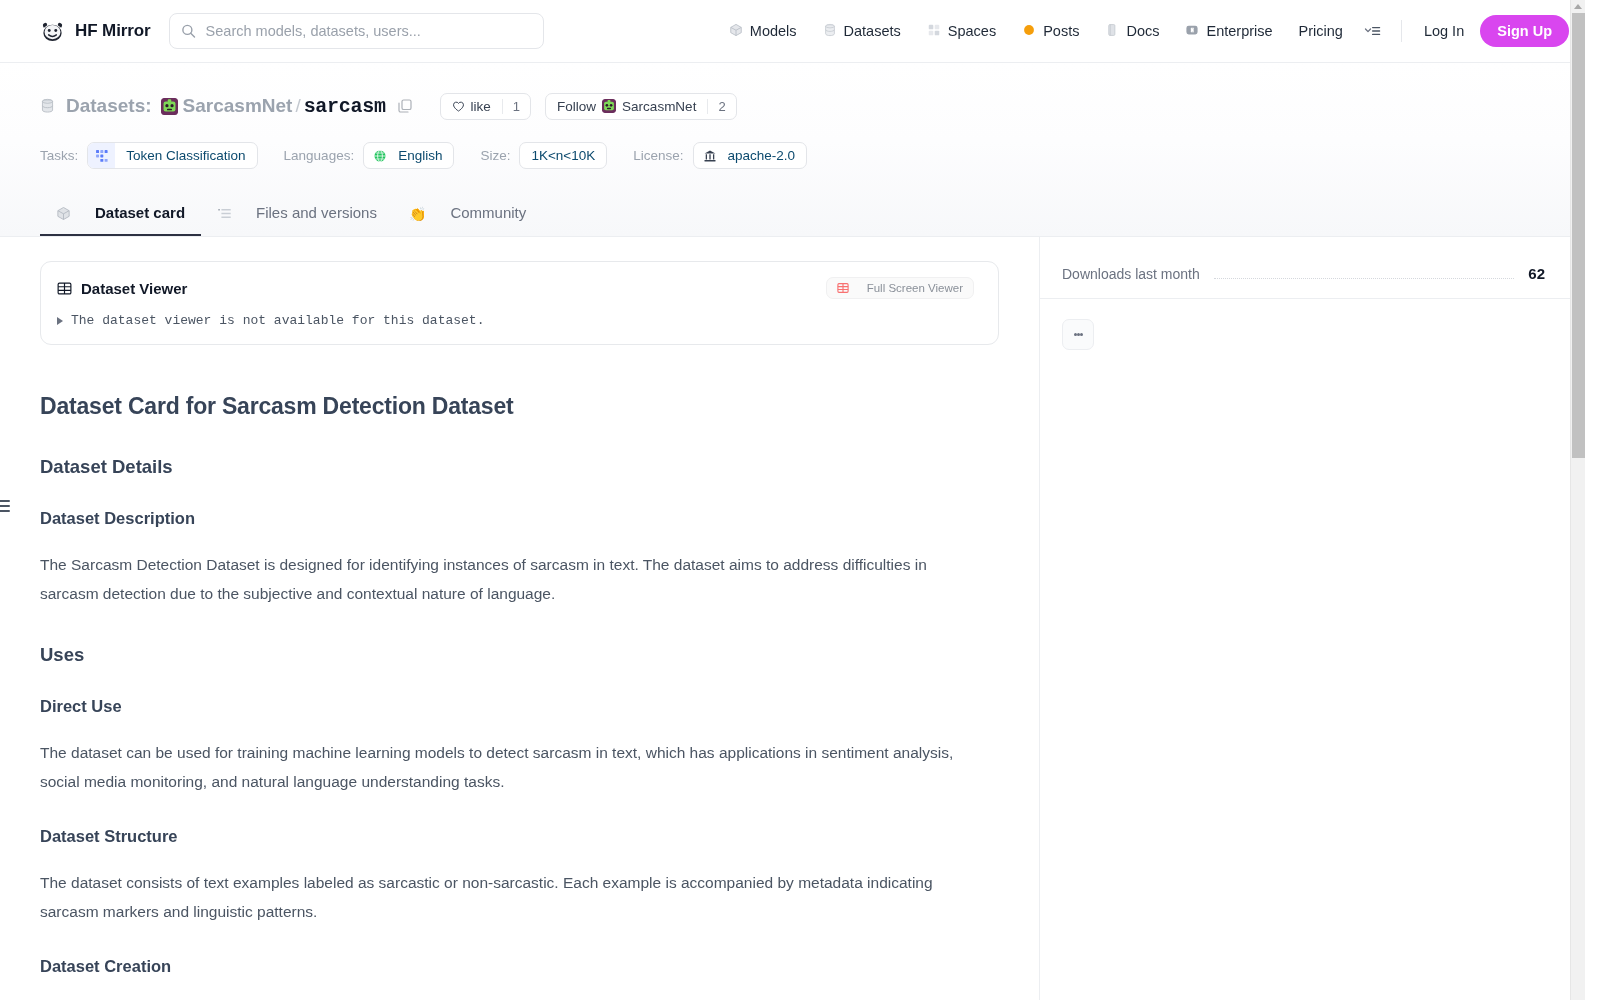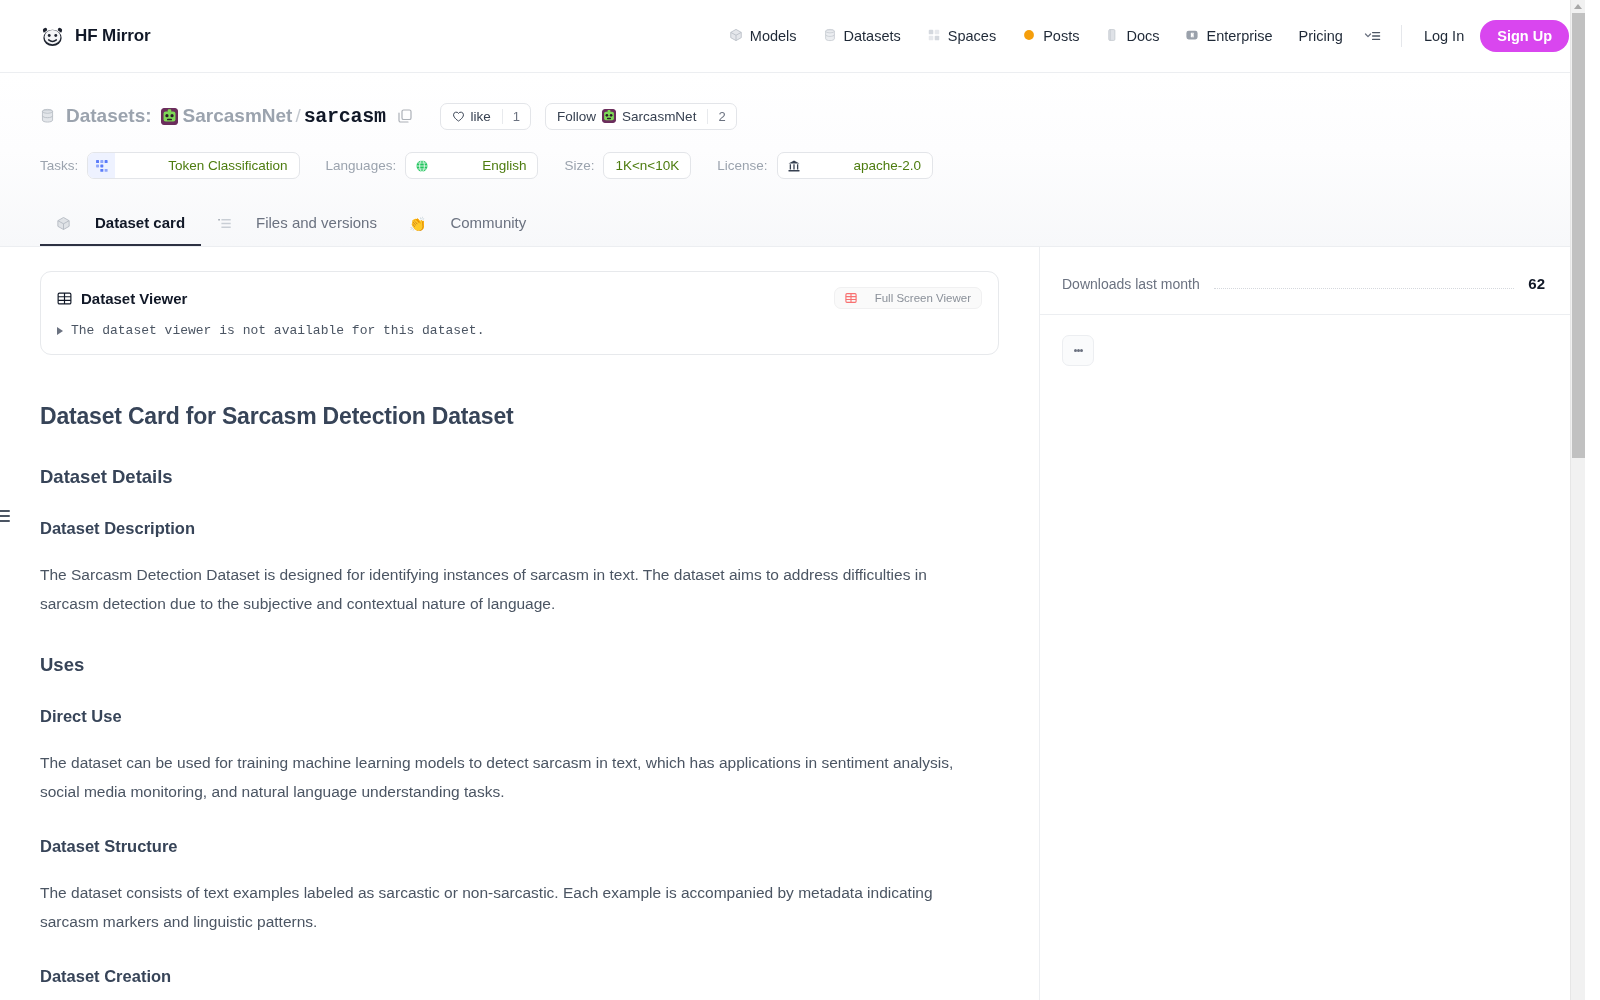--- a/index.html
+++ b/index.html
@@ -16,21 +16,21 @@
   #page {
     position: relative;
     width: 1585px;   
     height: 1000px;
     overflow: hidden;
   }
 
   
   .topbar {
     position: relative;
-    height: 73px;
+    height: 63px;
     background: #ffffff;
     border-bottom: 1px solid #eceef1;
     display: flex;
     align-items: center;
     padding: 0 16px 0 40px;
     gap: 0;
   }
   .brand {
     display: flex;
     align-items: center;
@@ -220,24 +220,23 @@
   }
   .meta-label:not(:first-child) { margin-left: 26px; }
   .tag {
     display: inline-flex;
     align-items: center;
     height: 27px;
     border: 1px solid #e3e5e9;
     border-radius: 7px;
     background: #fff;
     font-size: 13.5px;
-    color: #4d7c0f;
+    color: #0c4a6e;
     overflow: hidden;
     cursor: pointer;
-    gap: 42px;
   }
   .tag .tag-ico-box {
     width: 27px;
     height: 100%;
     display: flex;
     align-items: center;
     justify-content: center;
     background: #eef2ff;
     flex: 0 0 auto;
   }
@@ -295,21 +294,21 @@
   .side-col {
     flex: 1;
     padding: 0;
   }
 
   
   .viewer-card {
     border: 1px solid #e7e9ec;
     border-radius: 11px;
     background: #fff;
-    padding: 15px 0 0 0;
+    padding: 15px 8px 0 0;
     overflow: hidden;
   }
   .viewer-head {
     display: flex;
     align-items: center;
     padding: 0 16px;
   }
   .viewer-title {
     display: flex;
     align-items: center;
@@ -378,21 +377,21 @@
     line-height: 29px;
     color: #4b5563;
     margin: 22px 0 0 0;
     max-width: 940px;
   }
 
   
   .side-stat {
     display: flex;
     align-items: center;
-    padding: 28px 40px 22px 22px;
+    padding: 28px 40px 16px 22px;
     border-bottom: 1px solid #eceef1;
   }
   .side-stat-label {
     font-size: 14px;
     color: #6b7280;
     white-space: nowrap;
   }
   .dots {
     flex: 1;
     margin: 0 14px;
@@ -484,20 +483,27 @@
         <ellipse cx="13" cy="13.6" rx="8.3" ry="7.4" fill="#f3f4f6"></ellipse>
         <circle cx="9.6" cy="12" r="1.5" fill="#1f2430"></circle>
         <circle cx="16.4" cy="12" r="1.5" fill="#1f2430"></circle>
         <path d="M9 16.5 q4 3.4 8 0" stroke="#1f2430" stroke-width="1.5" fill="none" stroke-linecap="round"></path>
         <path d="M4 9 q-2.2 -3 0.4 -4.6 Q7 3 7.6 6.4Z" fill="#1f2430"></path>
         <path d="M22 9 q2.2 -3 -0.4 -4.6 Q19 3 18.4 6.4Z" fill="#1f2430"></path>
       </svg>
       <span class="brand-name">HF Mirror</span>
     </div>
 
+    <div class="search-wrap">
+      <svg class="search-icon" viewBox="0 0 16 16">
+        <circle cx="6.8" cy="6.8" r="4.8" fill="none" stroke="#9aa1ab" stroke-width="1.5"></circle>
+        <line x1="10.4" y1="10.4" x2="14.4" y2="14.4" stroke="#9aa1ab" stroke-width="1.5" stroke-linecap="round"></line>
+      </svg>
+      <input class="search-input" type="text" placeholder="Search models, datasets, users..." style="">
+    </div>
 
     <div class="nav-right">
 
       <div class="nav-item">
         <svg class="nav-ico" viewBox="0 0 16 16">
           <path d="M8 1.6 14 5v6L8 14.4 2 11V5z" fill="#e5e7eb" stroke="#b9bfc7" stroke-width="1"></path>
           <path d="M2 5 8 8.3 14 5" fill="none" stroke="#b9bfc7" stroke-width="1"></path>
           <path d="M8 8.3v6.1" fill="none" stroke="#b9bfc7" stroke-width="1"></path>
         </svg>
         <span>Models</span>

